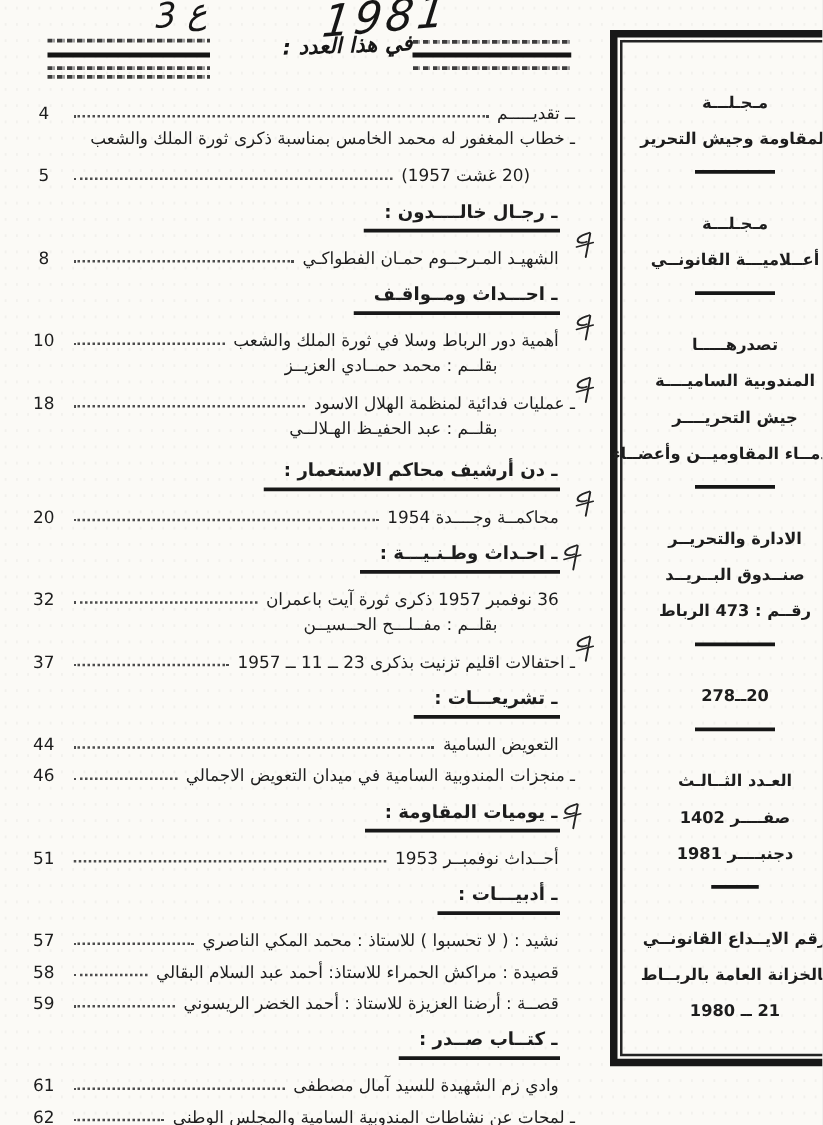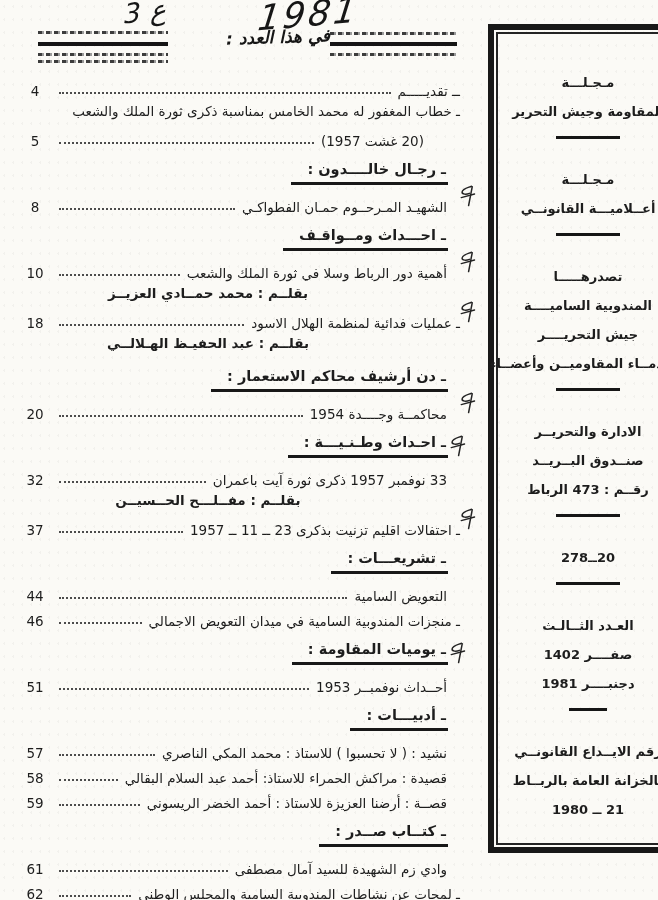--- a/index.html
+++ b/index.html
@@ -26,21 +26,21 @@
 
   
   .toc{position:absolute;left:18px;top:74px;width:442px;direction:rtl;}
   .toc-row{position:relative;display:flex;align-items:flex-end;height:25px;font-size:13.5px;}
   .toc-row .t{white-space:nowrap;}
   .indent1{padding-right:13px;}
   .indent2{padding-right:36px;}
   .full-line{position:relative;height:25px;line-height:25px;font-size:13.5px;white-space:nowrap;}
   .leader{flex:1;border-bottom:2px dotted #4c4c4c;margin:0 7px 5px 7px;min-width:8px;}
   .pg{width:34px;flex:none;text-align:center;direction:ltr;font-size:13.5px;}
-  .toc-byline{height:25px;line-height:25px;padding-right:62px;font-weight:bold;font-size:13.5px;white-space:nowrap;text-align:center;}
+  .toc-byline{height:25px;line-height:25px;padding-right:62px;font-weight:normal;font-size:13.5px;white-space:nowrap;}
   .toc-heading-row{position:relative;height:25px;margin:10px 12px 6px 0;}
   .toc-heading{display:inline-block;font-weight:bold;font-size:14.5px;line-height:19px;
     border-bottom:3px solid #181818;padding:0 2px 3px 16px;white-space:nowrap;}
   .mark{position:absolute;right:-16px;top:-6px;width:17px;height:24px;}
   .toc-heading-row .mark{top:2px;right:-18px;}
 
   
   .info-box{position:absolute;left:488px;top:24px;width:200px;height:829px;
     box-sizing:border-box;border:6px solid #181818;}
   .info-inner{position:absolute;top:2px;left:2px;right:2px;bottom:2px;
@@ -127,21 +127,21 @@
             <path d="M13.2 2.8 L 9.6 21.6" fill="none" stroke="#242424" stroke-width="1.5" stroke-linecap="round"></path>
             <path d="M2.2 13.6 L 15.6 10.0" fill="none" stroke="#242424" stroke-width="1.3" stroke-linecap="round"></path>
           </svg></span>
       </div>
       <div class="toc-heading-row"><span class="toc-heading">ـ احـداث وطـنـيـــة :</span><span class="mark"><svg width="17" height="24" viewBox="0 0 17 24">
             <path d="M12.5 2.2 C 8.5 3.8, 3.4 4.8, 3.1 8.0 C 2.9 10.6, 7.4 10.6, 10.4 9.4" fill="none" stroke="#242424" stroke-width="1.5" stroke-linecap="round"></path>
             <path d="M13.2 2.8 L 9.6 21.6" fill="none" stroke="#242424" stroke-width="1.5" stroke-linecap="round"></path>
             <path d="M2.2 13.6 L 15.6 10.0" fill="none" stroke="#242424" stroke-width="1.3" stroke-linecap="round"></path>
           </svg></span></div>
       <div class="toc-row">
-        <span class="t indent1">33 نوفمبر 1957 ذكرى ثورة آيت باعمران</span>
+        <span class="t indent1">36 نوفمبر 1957 ذكرى ثورة آيت باعمران</span>
         <span class="leader"></span>
         <span class="pg">32</span>
       </div>
       <div class="toc-byline">بقلــم : مفــلـــح الحــسيــن</div>
       <div class="toc-row">
         <span class="t">ـ احتفالات اقليم تزنيت بذكرى 23 ــ 11 ــ 1957</span>
         <span class="leader"></span>
         <span class="pg">37</span>
         <span class="mark"><svg width="17" height="24" viewBox="0 0 17 24">
             <path d="M12.5 2.2 C 8.5 3.8, 3.4 4.8, 3.1 8.0 C 2.9 10.6, 7.4 10.6, 10.4 9.4" fill="none" stroke="#242424" stroke-width="1.5" stroke-linecap="round"></path>

